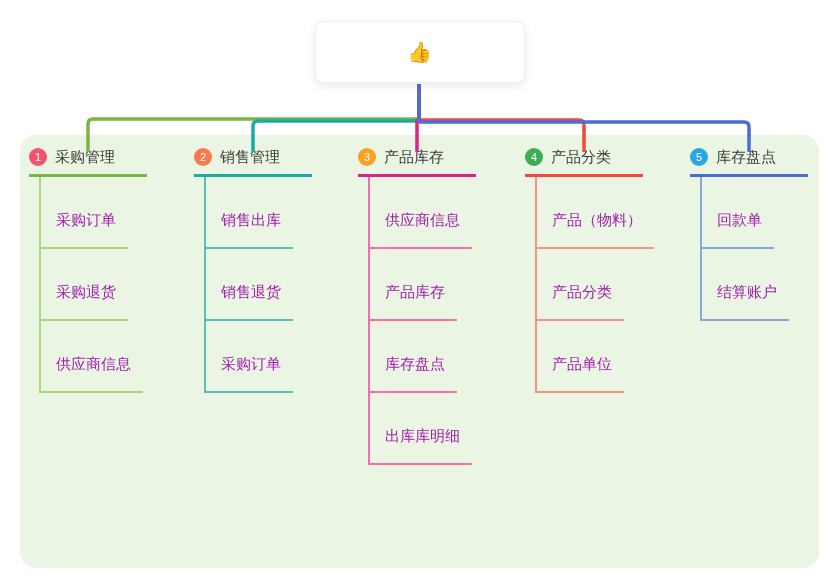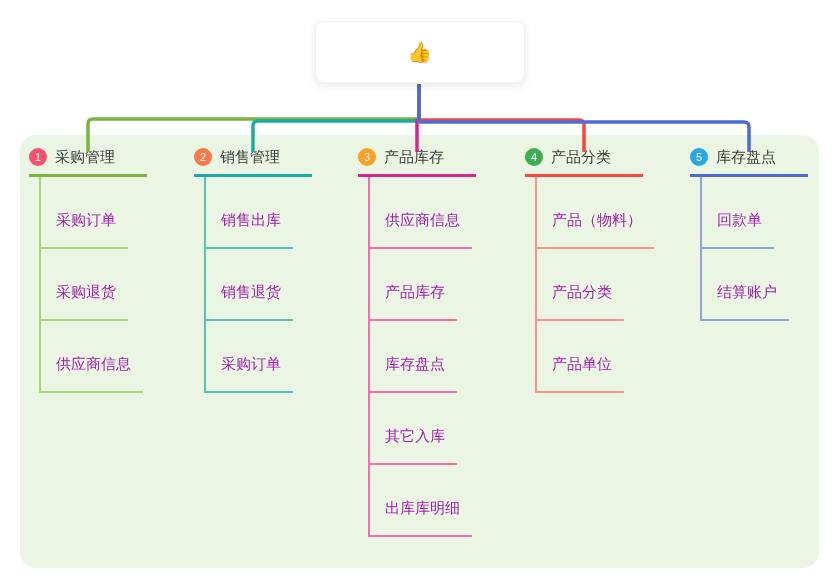--- a/index.html
+++ b/index.html
@@ -111,21 +111,20 @@
 
   <div class="branch-col col-2" style="--line: #d9268d; --badge: #fba024; --child: #f06eac;">
     <div class="branch-header">
       <span class="badge">3</span>
       <span>产品库存</span>
     </div>
     <div class="children">
       <div class="child">供应商信息</div>
       <div class="child">产品库存</div>
       <div class="child">库存盘点</div>
-      <div class="child">其它入库</div>
       <div class="child">出库库明细</div>
     </div>
   </div>
 
   <div class="branch-col col-3" style="--line: #f4483a; --badge: #3cae53; --child: #f9928b;">
     <div class="branch-header">
       <span class="badge">4</span>
       <span>产品分类</span>
     </div>
     <div class="children">

